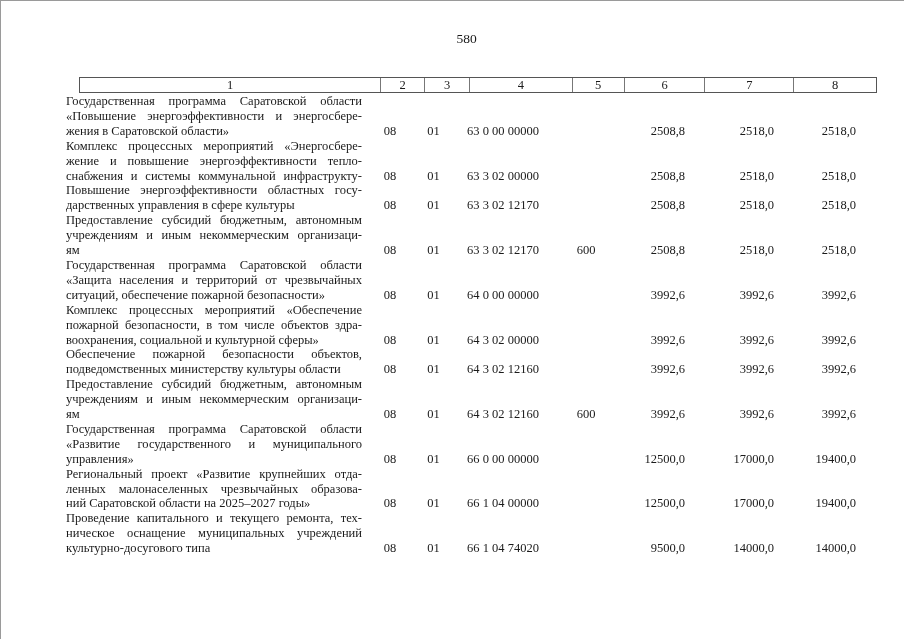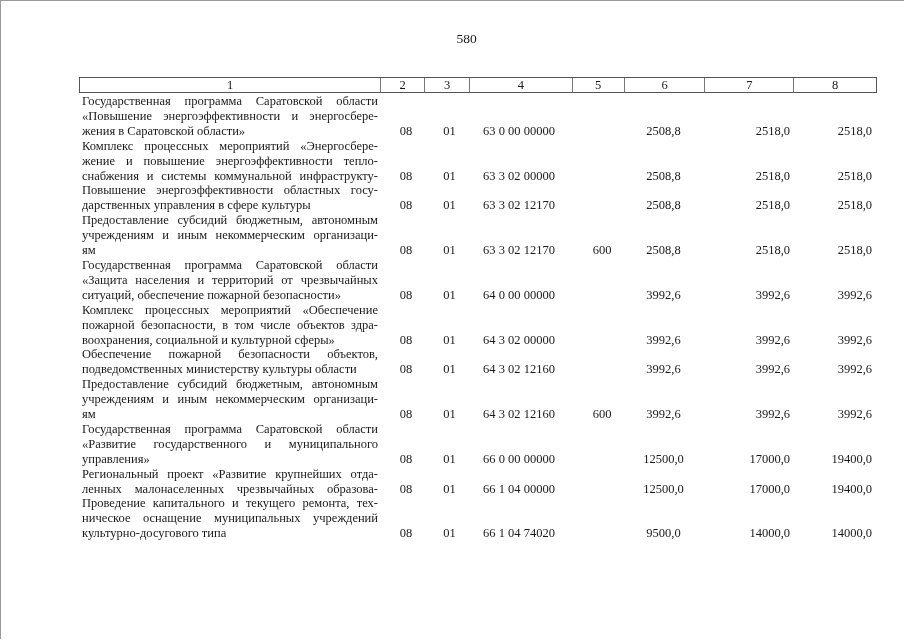--- a/index.html
+++ b/index.html
@@ -24,31 +24,31 @@
   }
   .header-row .hc {
     font-size: 12.5px; line-height: 14px; text-align: center;
     border-right: 1px solid #777; box-sizing: border-box;
   }
   .header-row .hc:last-child { border-right: none; }
   .w1 { width: 302px; } .w2 { width: 44px; } .w3 { width: 45px; }
   .w4 { width: 103px; } .w5 { width: 52px; } .w6 { width: 81px; }
   .w7 { width: 89px; } .w8 { width: 82px; }
 
-  .body-table { position: absolute; top: 94px; left: 80px; width: 798px; }
+  .body-table { position: absolute; top: 94px; left: 64px; width: 798px; }
   .row { display: flex; align-items: flex-end; }
   .cell { font-size: 12.5px; line-height: 14.9px; box-sizing: border-box; }
   .c1 { width: 302px; text-align: justify; text-align-last: left; padding-left: 2px; padding-right: 4px; }
   .c1 .ln { display: block; text-align: justify; text-align-last: justify; }
   .c1 .ln.last { text-align-last: left; }
   .c2 { width: 44px; text-align: center; padding-left: 4px; margin-top: 8px; }
   .c3 { width: 45px; text-align: center; padding-left: 2px; }
   .c4 { width: 103px; text-align: left; padding-left: 12px; }
   .c5 { width: 52px; text-align: center; padding-left: 4px; margin-top: 20px; }
-  .c6 { width: 81px; text-align: center; padding-right: 6px; }
+  .c6 { width: 81px; text-align: right; padding-right: 6px; }
   .c7 { width: 89px; text-align: right; padding-right: 6px; }
   .c8 { width: 82px; text-align: right; padding-right: 6px; }
 </style>
 </head>
 <body>
 
 <div class="page-frame"></div>
 
 <div class="page-number">580</div>
 
@@ -185,20 +185,21 @@
       <div class="cell c4">66 0 00 00000</div>
       <div class="cell c5"></div>
       <div class="cell c6">12500,0</div>
       <div class="cell c7">17000,0</div>
       <div class="cell c8">19400,0</div>
     </div>
     <div class="row">
       <div class="cell c1">
         <span class="ln">Региональный проект «Развитие крупнейших отда-</span>
         <span class="ln">ленных малонаселенных чрезвычайных образова-</span>
+        <span class="ln last">ний Саратовской области на 2025–2027 годы»</span>
       </div>
       <div class="cell c2">08</div>
       <div class="cell c3">01</div>
       <div class="cell c4">66 1 04 00000</div>
       <div class="cell c5"></div>
       <div class="cell c6">12500,0</div>
       <div class="cell c7">17000,0</div>
       <div class="cell c8">19400,0</div>
     </div>
     <div class="row">

